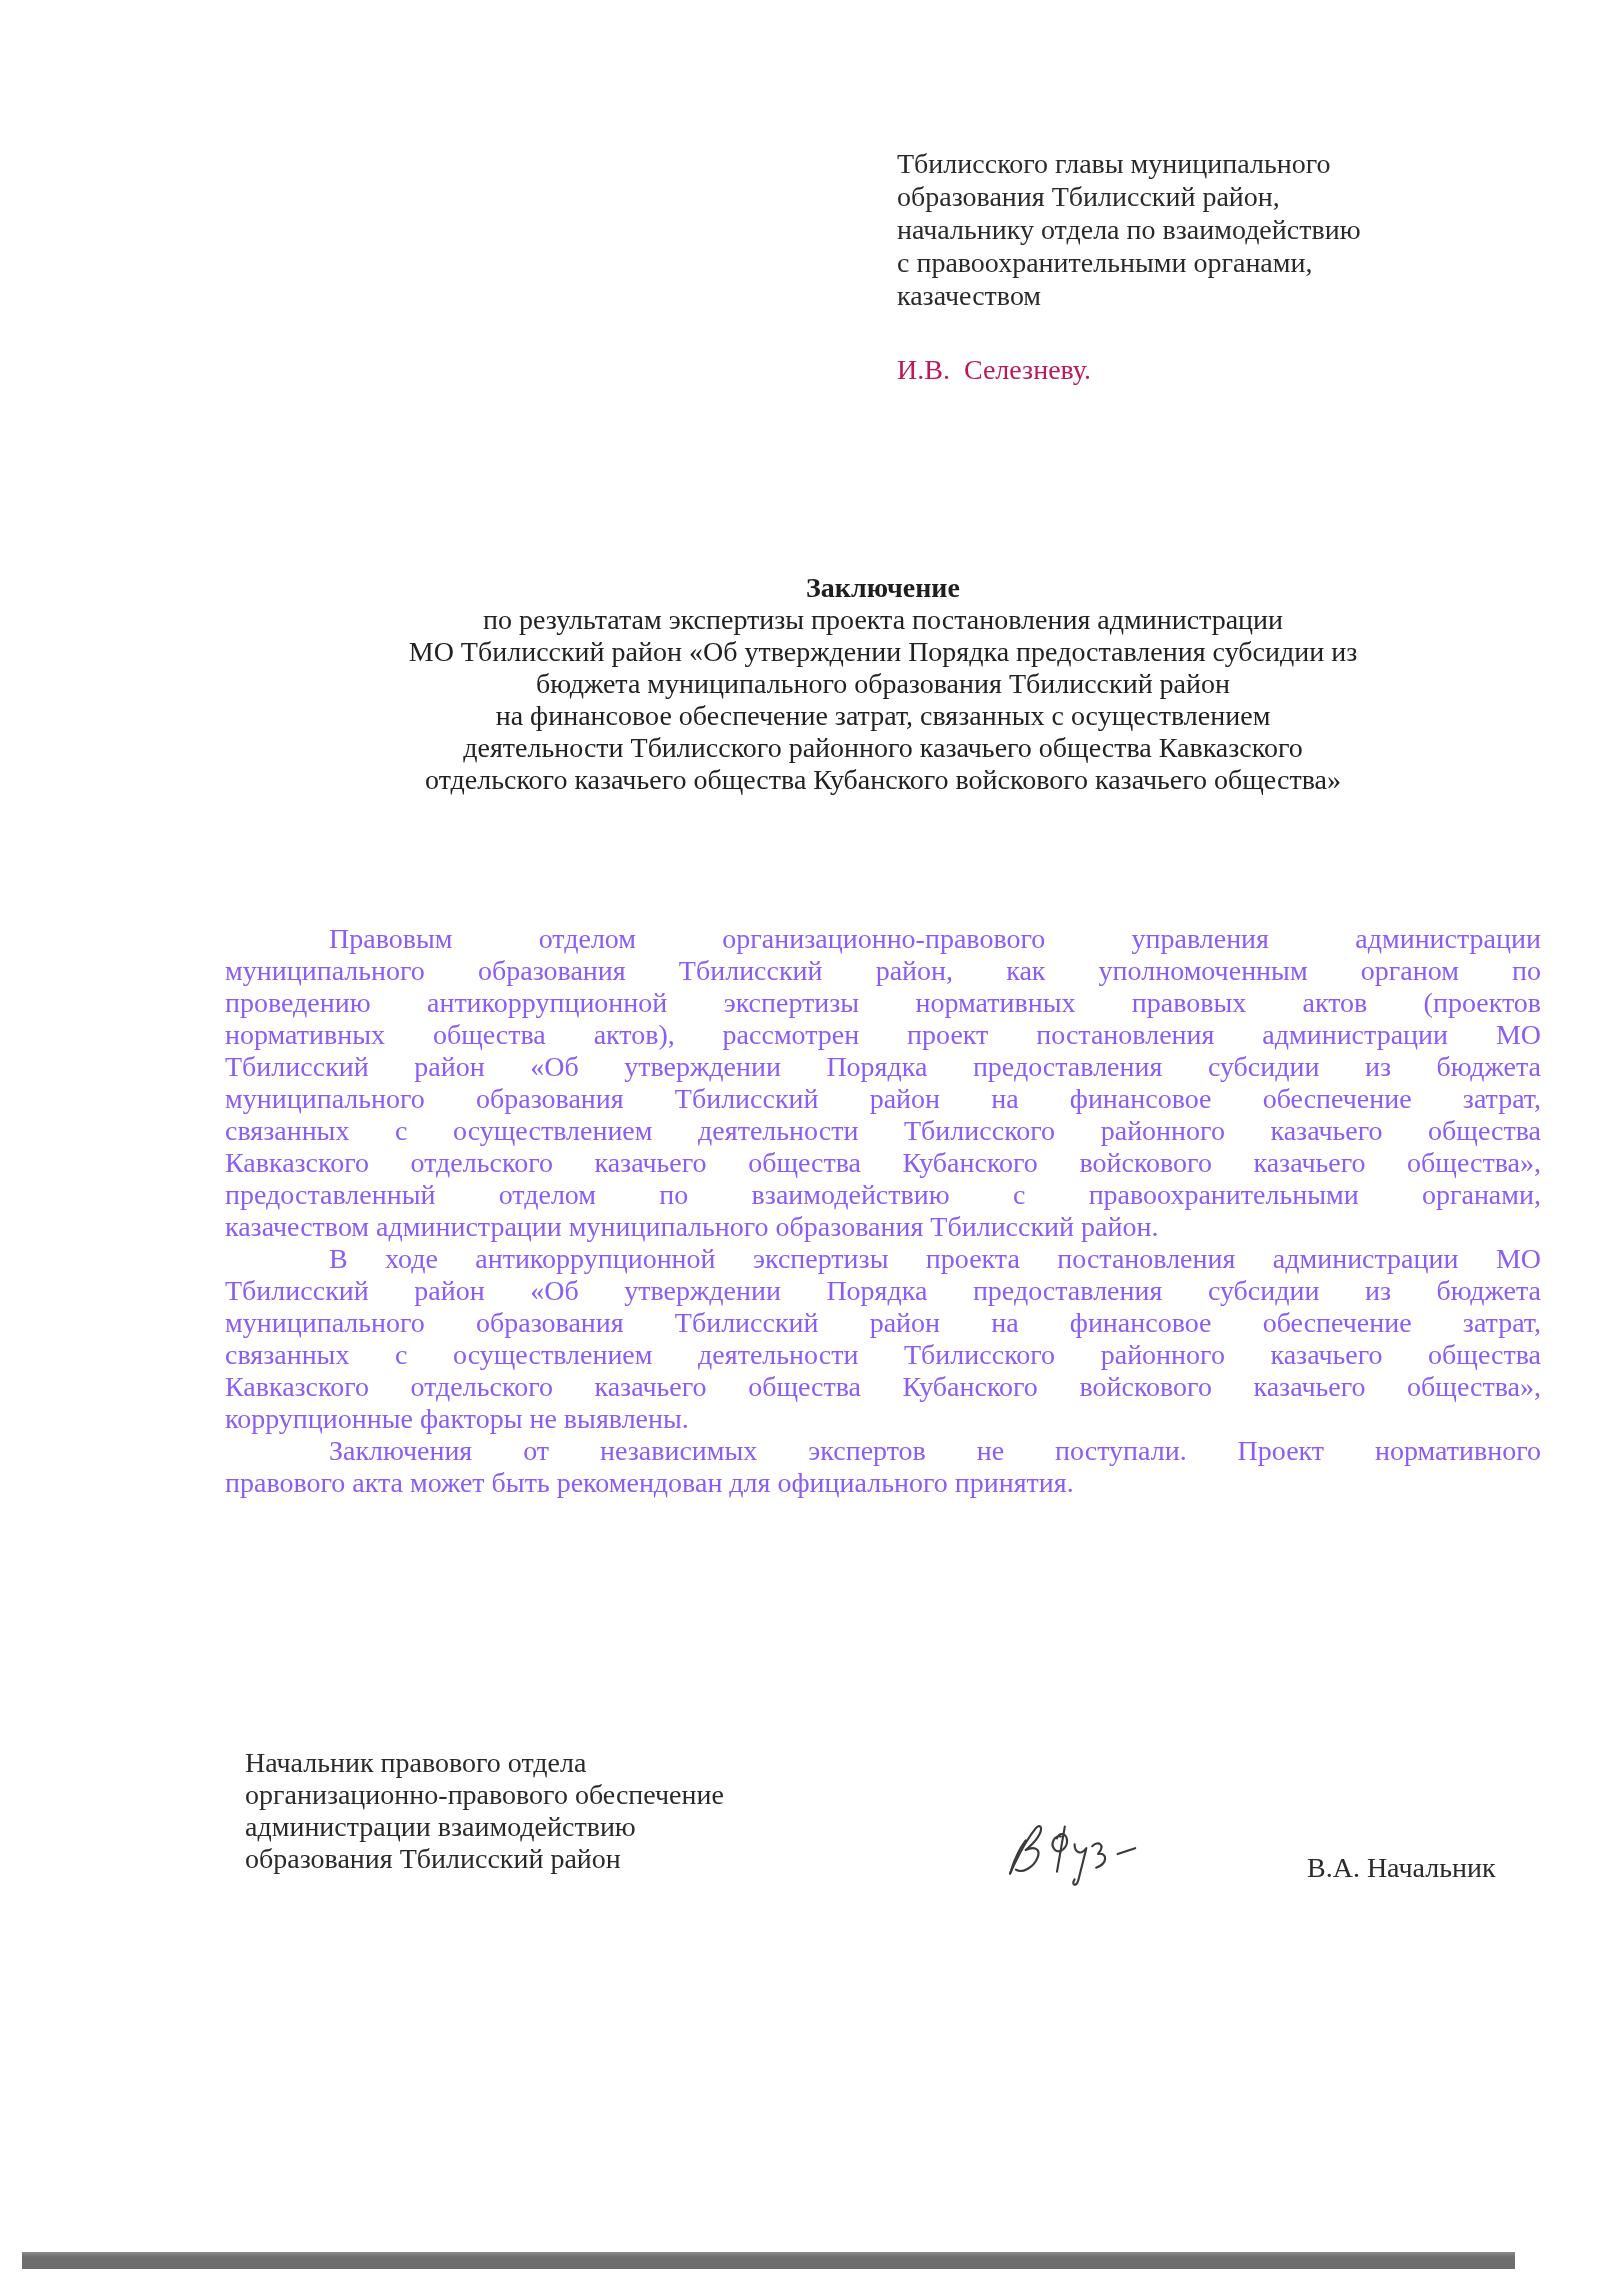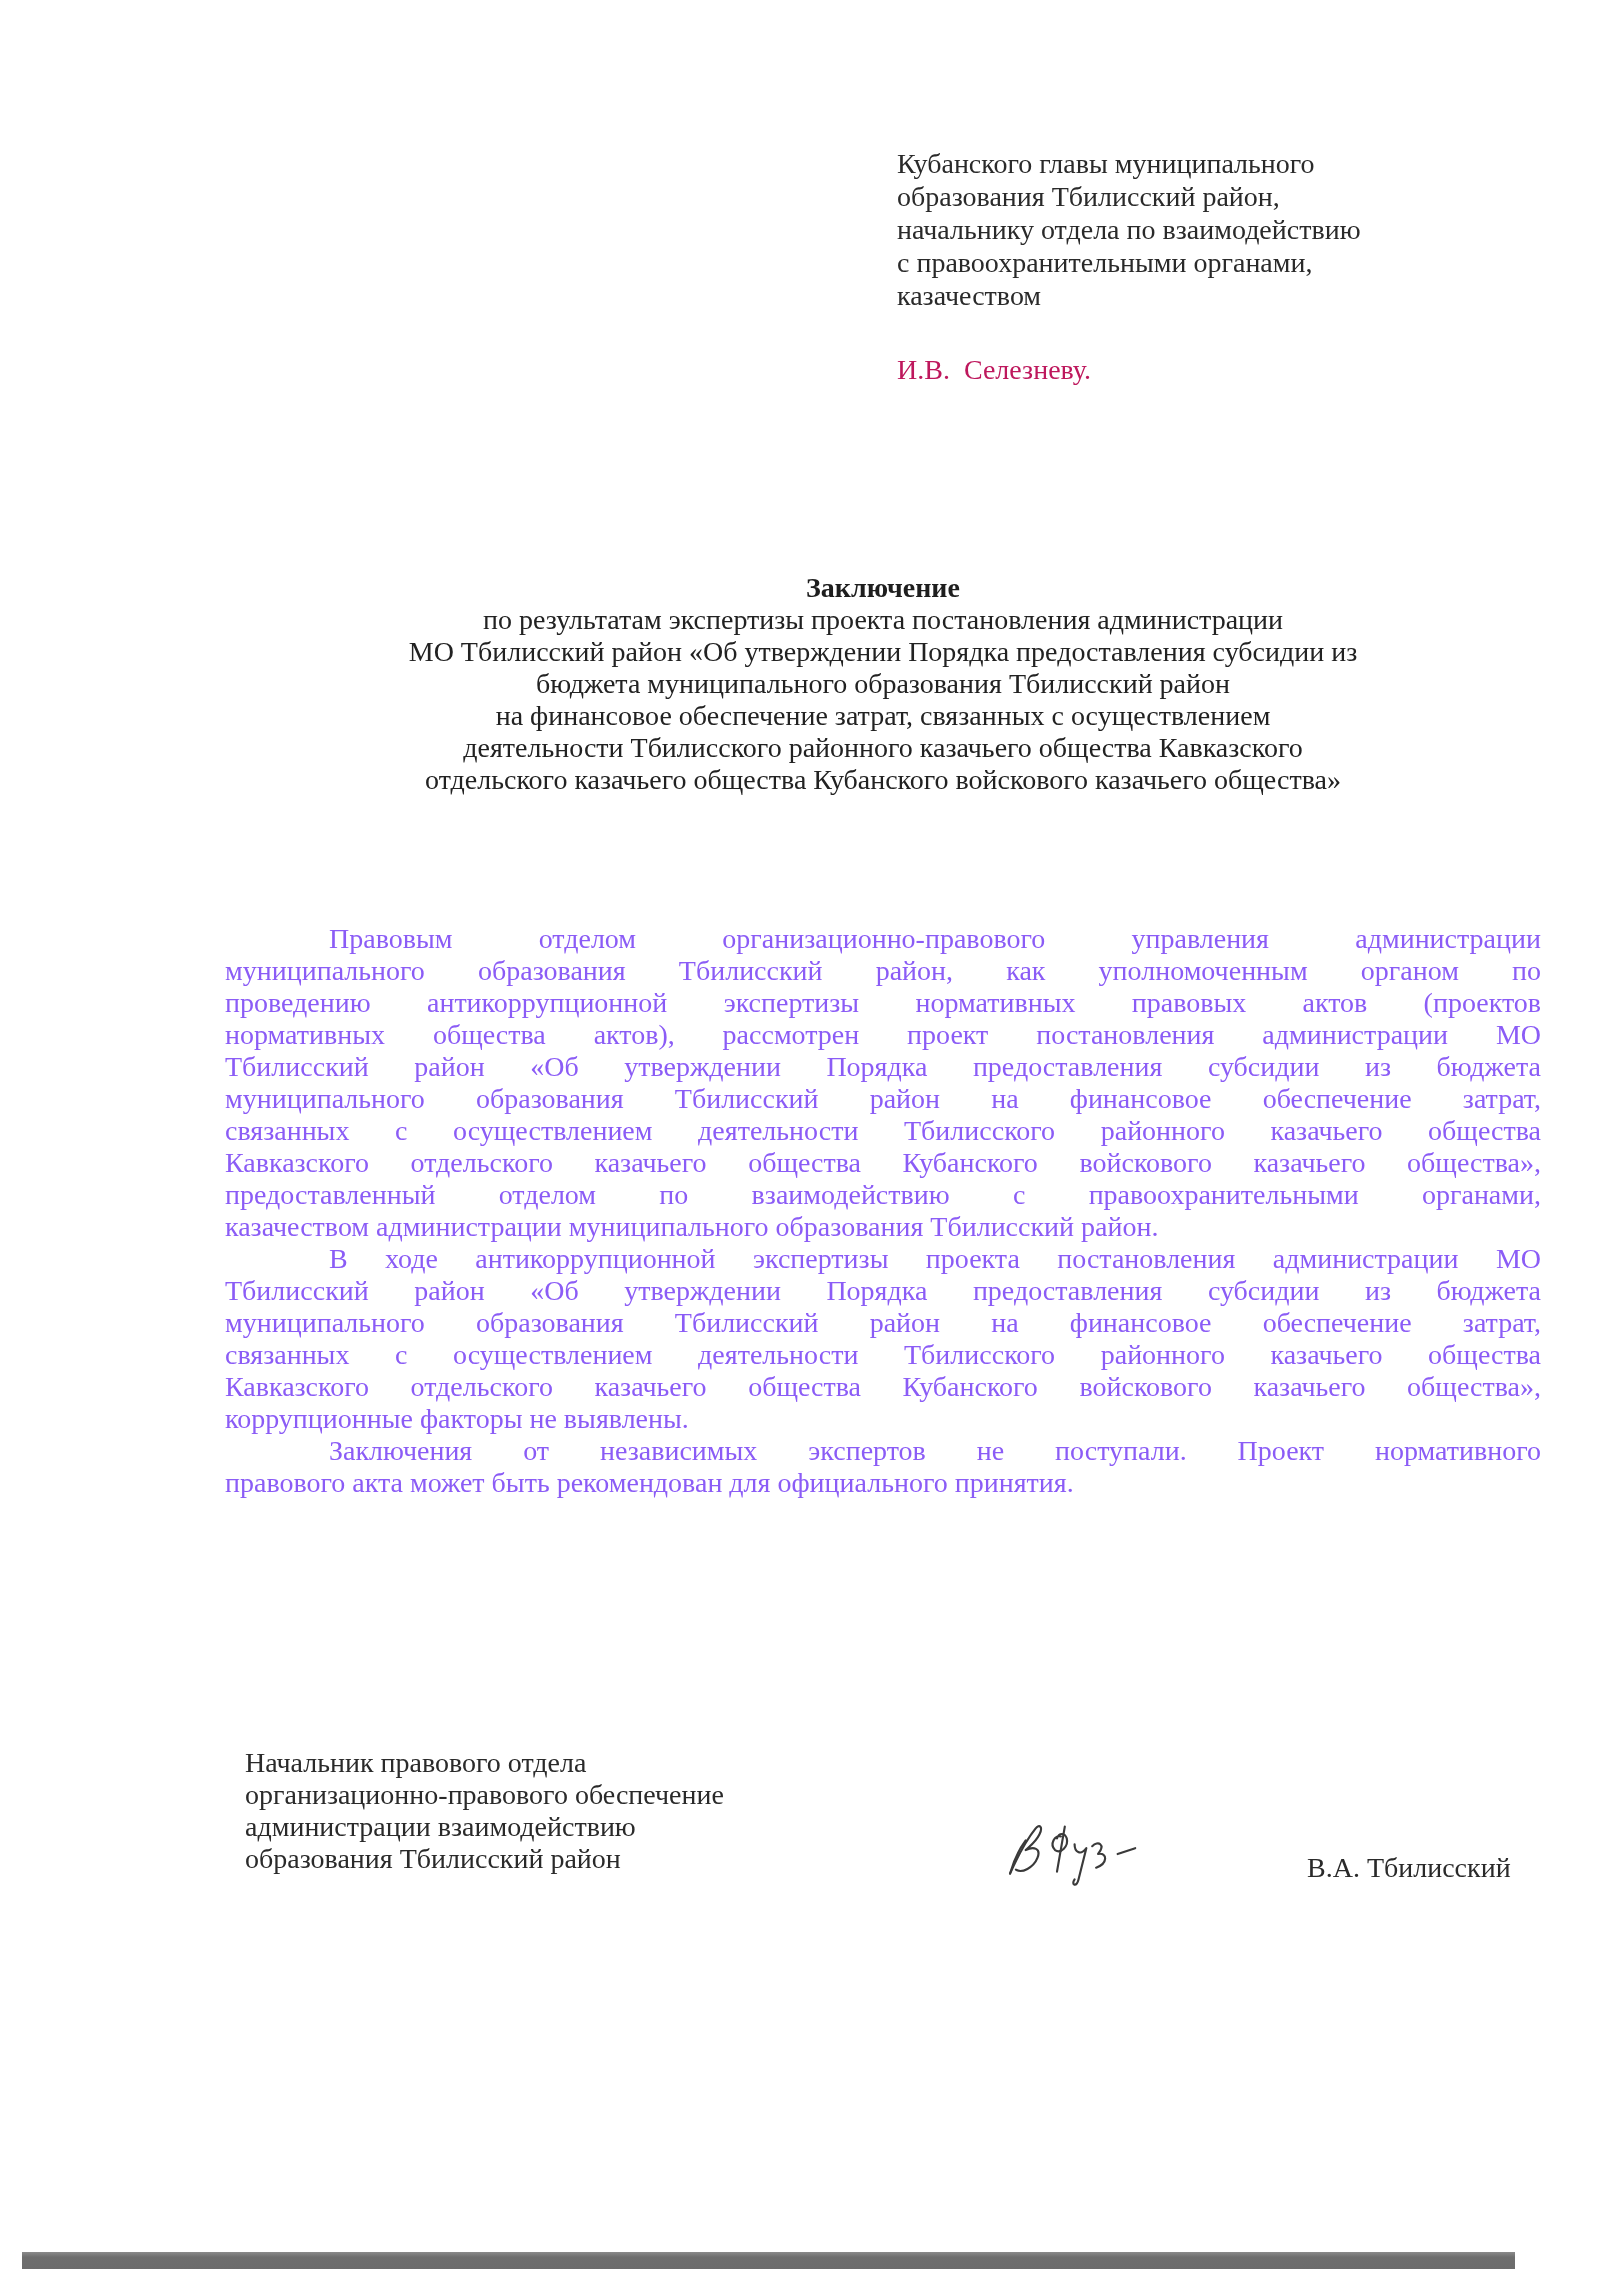--- a/index.html
+++ b/index.html
@@ -43,21 +43,21 @@
       position: absolute; left: 21.6px; top: 2252px; width: 1493px; height: 16.7px;
       background: linear-gradient(#8a8a8a, #6e6e6e 30%, #6c6c6c);
     }
   </style>
 </head>
 <body>
 
 <div class="page">
 
   <div class="addressee">
-    <div class="line">Кубанского главы муниципального</div>
+    <div class="line">Тбилисского главы муниципального</div>
     <div class="line">образования Тбилисский район,</div>
     <div class="line">начальнику отдела по взаимодействию</div>
     <div class="line">с правоохранительными органами,</div>
     <div class="line">казачеством</div>
     <div class="name">И.В.  Селезневу.</div>
   </div>
 
   <div class="title-block">
     <div class="title">Заключение</div>
     <div class="sub">по результатам экспертизы проекта постановления администрации</div>
@@ -112,17 +112,17 @@
       <path d="M66 16 L58 62"></path>
 
       <path d="M76 34 C76 42, 82 46, 88 38 L80 70 C78 78, 72 76, 76 70"></path>
 
       <path d="M94 36 C100 30, 108 34, 100 44 C110 42, 110 54, 98 58"></path>
 
       <path d="M120 44 L138 38"></path>
     </svg>
   </div>
 
-  <div class="signer-name">В.А. Тбилисский</div>
+  <div class="signer-name">В.А. Начальник</div>
 
   <div class="scan-bar"></div>
 </div>
 
 
 </body></html>

